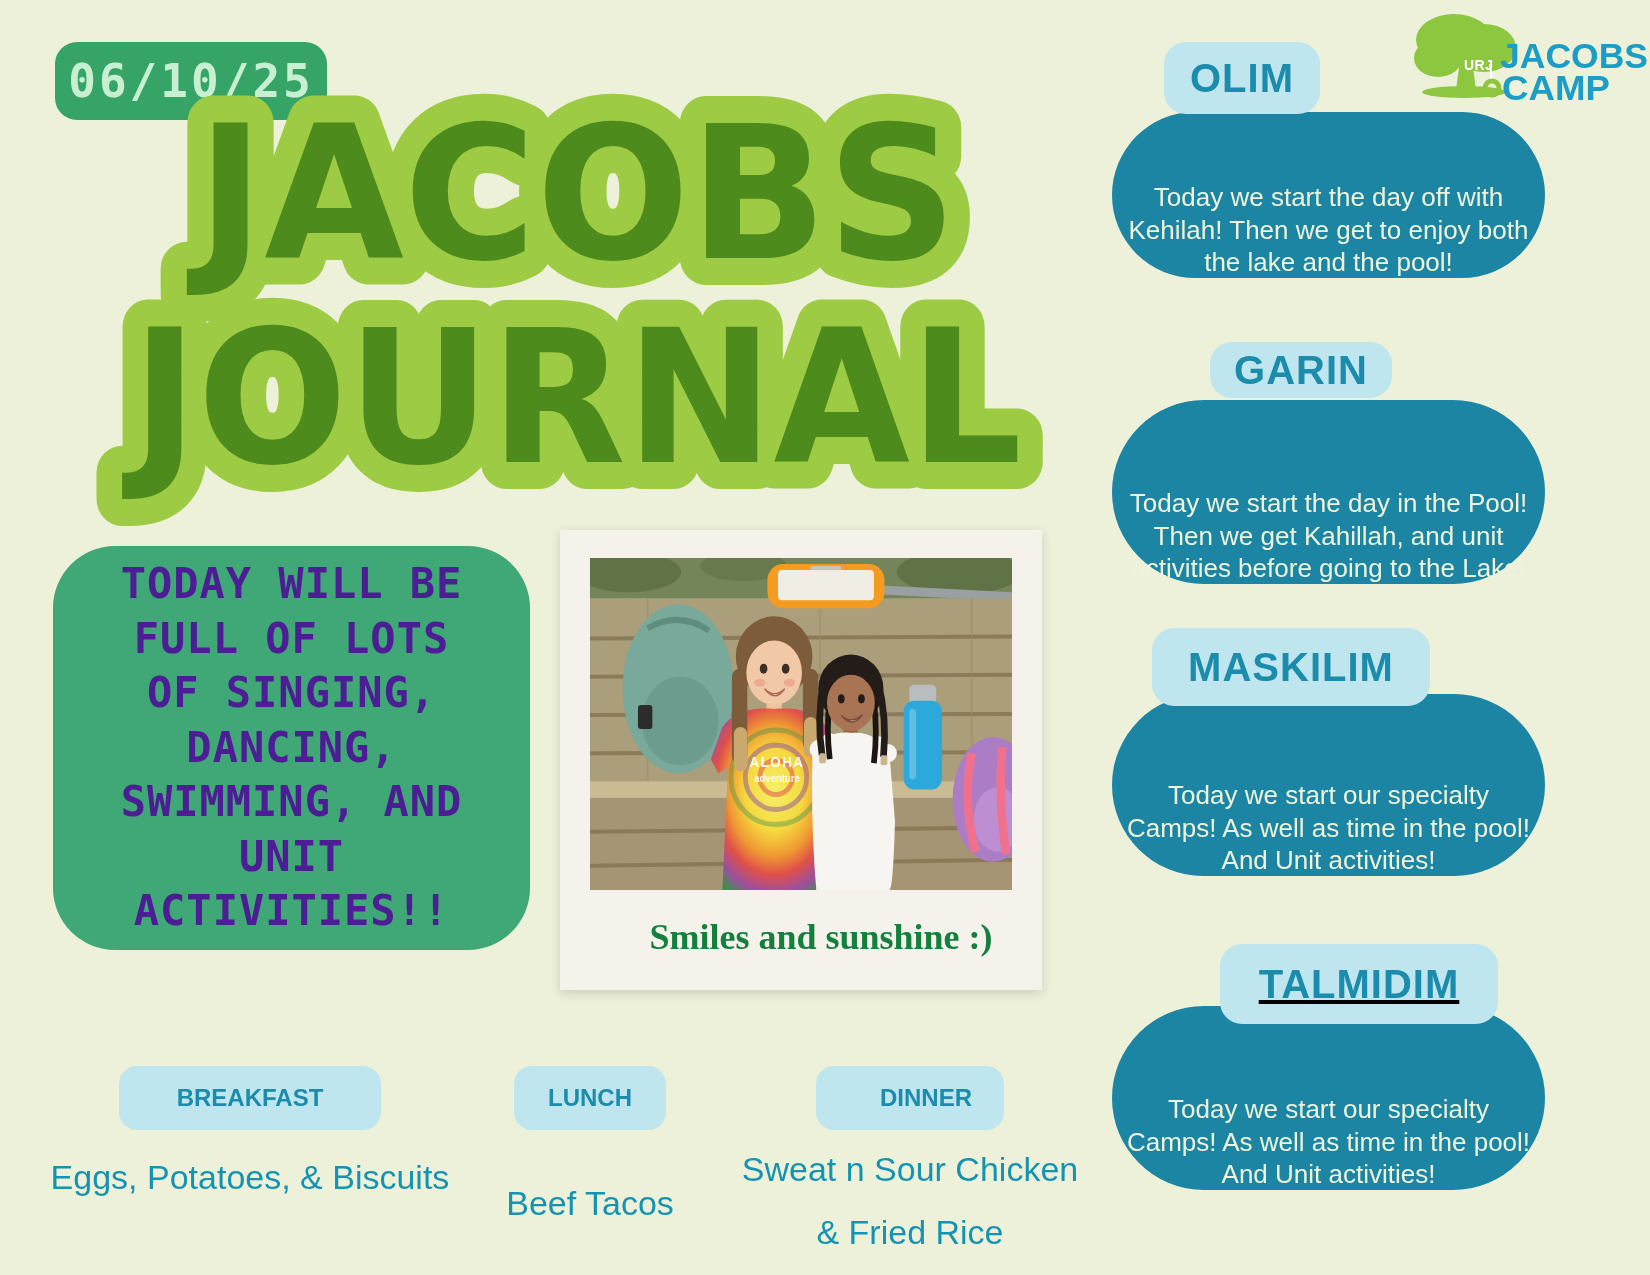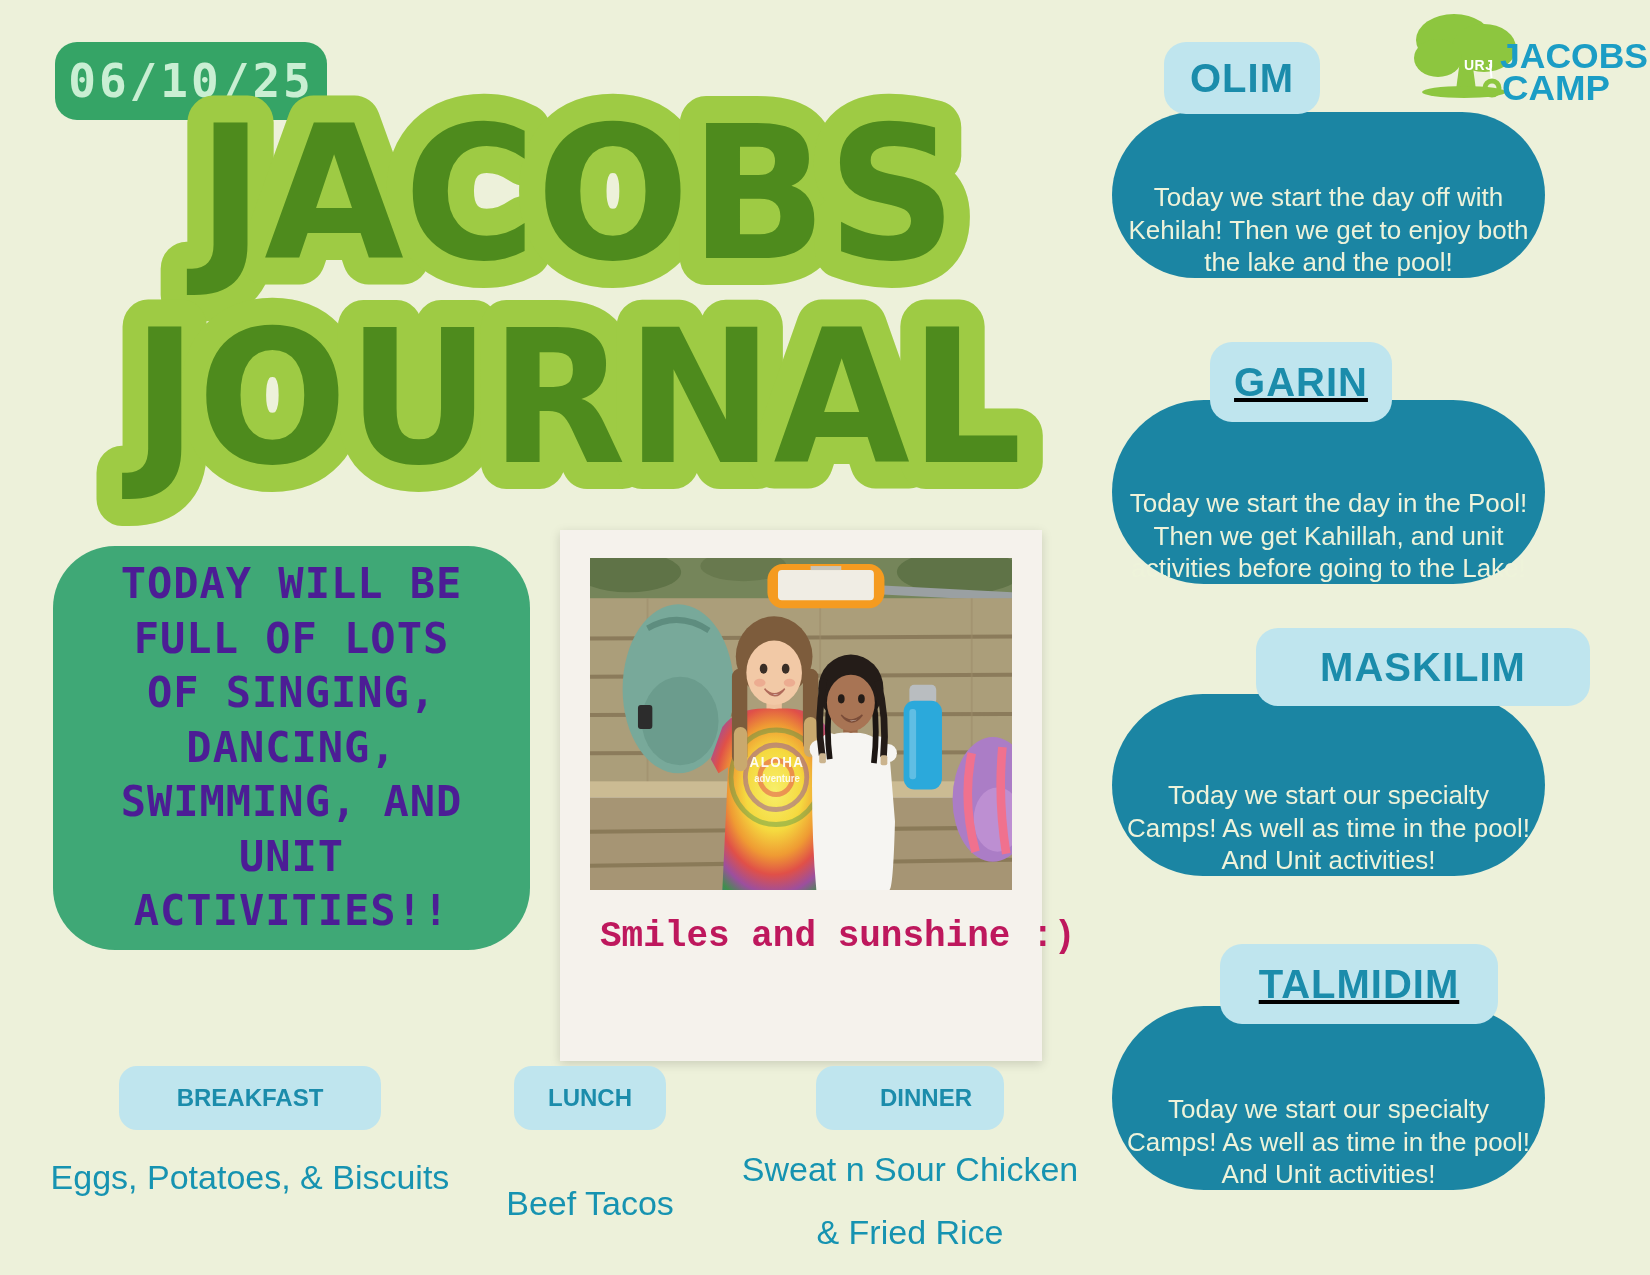--- a/index.html
+++ b/index.html
@@ -35,48 +35,48 @@
     background:#3fa876;border-radius:62px;
     display:flex;align-items:center;justify-content:center;
   }
   .announce p{
     margin:0;width:370px;text-align:center;
     font-family:"DejaVu Sans Mono",monospace;font-weight:bold;
     font-size:42px;line-height:1.3;letter-spacing:1px;color:#4c1d95;
   }
   
   .polaroid{
-    position:absolute;left:560px;top:530px;width:482px;height:531px;
+    position:absolute;left:560px;top:530px;width:482px;height:460px;
     background:#f5f2ec;box-shadow:0 3px 10px rgba(0,0,0,.15);
   }
   .photo-svg{position:absolute;left:30px;top:28px;width:422px;height:332px;}
   .caption{
     position:absolute;left:0;right:0;top:386px;text-align:center;
-    font-family:Liberation Mono, monospace;font-weight:bold;font-size:36px;
-    color:#be185d;white-space:nowrap;padding-left:40px;
+    font-family:Liberation Serif, serif;font-weight:bold;font-size:36px;
+    color:#15803d;white-space:nowrap;padding-left:40px;
   }
   
   .unit-badge{
     position:absolute;background:#bfe5ee;border-radius:22px;z-index:2;
     display:flex;align-items:center;justify-content:center;
   }
   .unit-badge span{font-weight:bold;font-size:40px;letter-spacing:1px;color:#1b8cab;}
   .unit-box{
     position:absolute;left:1112px;width:433px;background:#1b85a3;z-index:1;
     display:flex;align-items:flex-end;justify-content:center;
   }
   .unit-box p{
     margin:0;padding:0 12px;text-align:center;
     font-size:26px;line-height:1.24;color:#eef3da;
   }
   .badge-olim{left:1164px;top:42px;width:156px;height:72px;}
   .box-olim{top:112px;height:166px;border-radius:83px;}
-  .badge-garin{left:1210px;top:342px;width:182px;height:80px;text-decoration:underline;}
+  .badge-garin{left:1210px;top:342px;width:182px;height:56px;}
   .box-garin{top:400px;height:184px;border-radius:92px;}
-  .badge-maskilim{left:1256px;top:628px;width:334px;height:78px;text-align:center;}
+  .badge-maskilim{left:1152px;top:628px;width:278px;height:78px;text-align:center;}
   .box-maskilim{top:694px;height:182px;border-radius:91px;}
   .badge-talmidim{left:1220px;top:944px;width:278px;height:80px;text-decoration:underline;}
   .box-talmidim{top:1006px;height:184px;border-radius:92px;}
   
   .meal{position:absolute;top:1066px;text-align:center;}
   .meal-breakfast{left:40px;width:420px;}
   .meal-lunch{left:460px;width:260px;}
   .meal-dinner{left:735px;width:350px;}
   .meal-badge{
     background:#bfe5ee;border-radius:18px;margin:0 auto;

